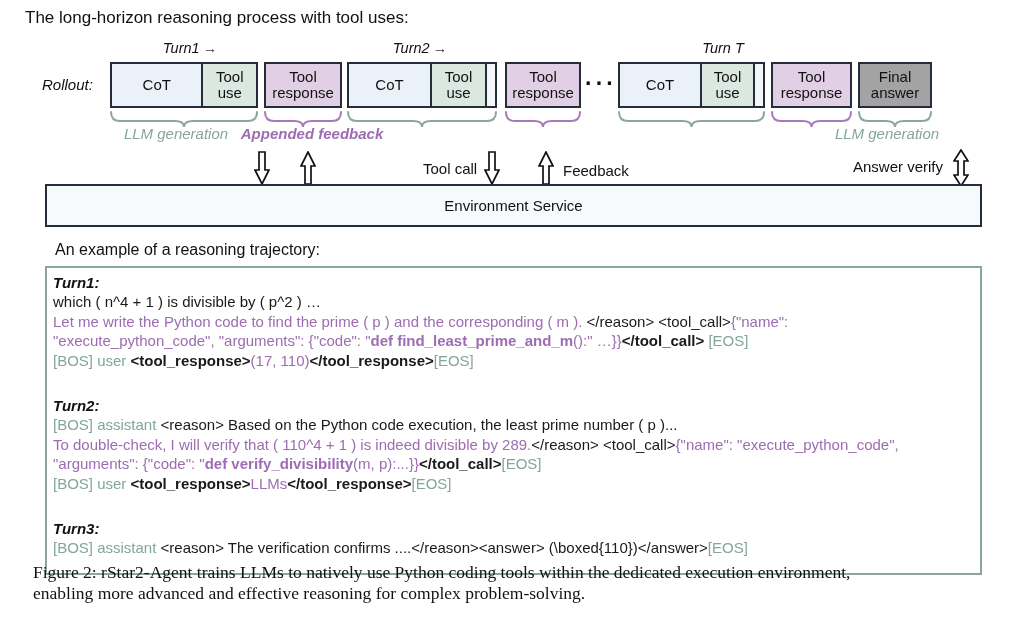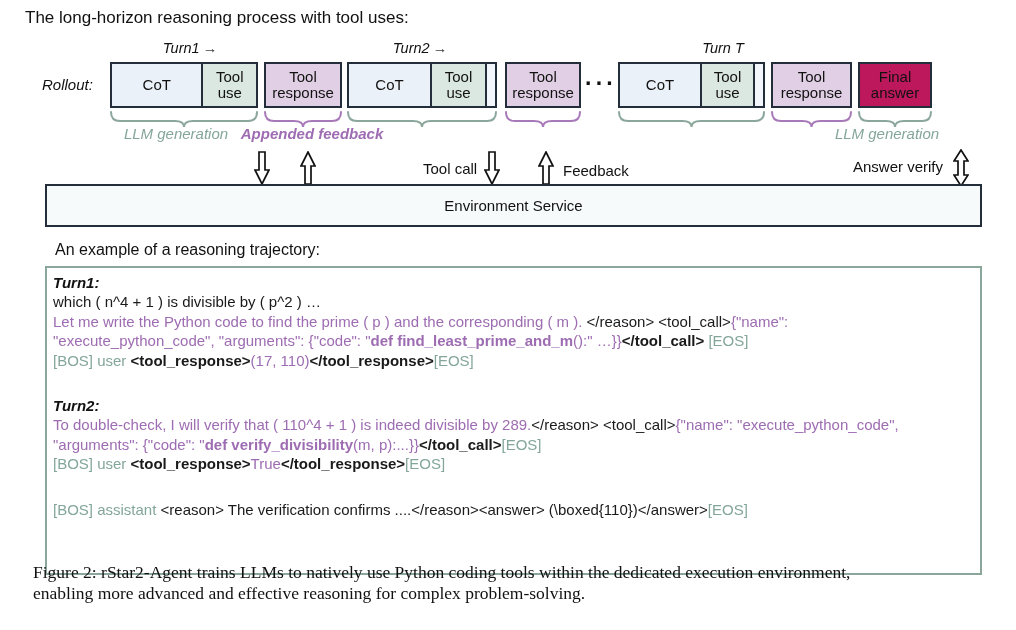--- a/index.html
+++ b/index.html
@@ -9,21 +9,21 @@
   .rollout-label{position:absolute;left:42px;top:76px;font-size:15px;font-style:italic;color:#111;}
   .turn-label{position:absolute;top:40px;transform:translateX(-50%);font-size:14.5px;font-style:italic;font-weight:500;white-space:nowrap;}
   .turn-label .arr{font-style:normal;color:#3c3c3c;margin-left:3px;font-weight:700;}
   .rbox{position:absolute;top:62px;height:46px;box-sizing:border-box;border:2.2px solid #232e3a;display:flex;align-items:stretch;}
   .rbox .cell{display:flex;align-items:center;justify-content:center;text-align:center;font-size:15px;line-height:1.08;box-sizing:border-box;}
   .rbox .cell + .cell{border-left:2px solid #232e3a;}
   .cell-cot{background:#ebf1f8;}
   .cell-tooluse{background:#dbe7e1;}
   .cell-sliver{background:#f3f7fb;}
   .box-resp{background:#e1d0e5;}
-  .box-final{background:#be185d;}
+  .box-final{background:#a3a3a3;}
   .single{display:flex;align-items:center;justify-content:center;text-align:center;font-size:15px;line-height:1.08;}
   .dots{position:absolute;top:70px;font-size:23px;font-weight:700;letter-spacing:3px;color:#111;}
   .brace{position:absolute;top:111px;height:18px;}
   .brace-label{position:absolute;top:125px;transform:translateX(-50%);font-size:15px;font-style:italic;white-space:nowrap;}
   .lbl-green{color:#84a69a;}
   .lbl-purple{color:#9e6cb2;}
   .conn-arrow{position:absolute;}
   .conn-label{position:absolute;font-size:15px;color:#111;white-space:nowrap;}
   .env-box{position:absolute;left:45px;top:184px;width:937px;height:43px;box-sizing:border-box;border:2.5px solid #232e3a;background:#f7fafa;display:flex;align-items:center;justify-content:center;font-size:15px;color:#111;}
   .example-heading{position:absolute;left:55px;top:241px;font-size:16px;color:#111;}
@@ -125,24 +125,26 @@
   <div class="example-heading">An example of a reasoning trajectory:</div>
 
   <div class="traj-box">
       <div class="traj-line"><span class="s-h">Turn1:</span></div>
       <div class="traj-line"><span class="s-k">which ( n^4 + 1 ) is divisible by ( p^2 ) …</span></div>
       <div class="traj-line"><span class="s-p">Let me write the Python code to find the prime ( p ) and the corresponding ( m ). </span><span class="s-k">&lt;/reason&gt; &lt;tool_call&gt;</span><span class="s-p">{"name":</span></div>
       <div class="traj-line"><span class="s-p">"execute_python_code", "arguments": {"code": "</span><span class="s-pb">def find_least_prime_and_m</span><span class="s-p">():" …}}</span><span class="s-kb">&lt;/tool_call&gt; </span><span class="s-g">[EOS]</span></div>
       <div class="traj-line"><span class="s-g">[BOS] user </span><span class="s-kb">&lt;tool_response&gt;</span><span class="s-p">(17, 110)</span><span class="s-kb">&lt;/tool_response&gt;</span><span class="s-g">[EOS]</span></div>
       <div class="traj-gap"></div>
       <div class="traj-line"><span class="s-h">Turn2:</span></div>
+      <div class="traj-line"><span class="s-g">[BOS] assistant </span><span class="s-k">&lt;reason&gt; Based on the Python code execution, the least prime number ( p )...</span></div>
       <div class="traj-line"><span class="s-p">To double-check, I will verify that ( 110^4 + 1 ) is indeed divisible by 289.</span><span class="s-k">&lt;/reason&gt; &lt;tool_call&gt;</span><span class="s-p">{"name": "execute_python_code",</span></div>
       <div class="traj-line"><span class="s-p">"arguments": {"code": "</span><span class="s-pb">def verify_divisibility</span><span class="s-p">(m, p):...}}</span><span class="s-kb">&lt;/tool_call&gt;</span><span class="s-g">[EOS]</span></div>
-      <div class="traj-line"><span class="s-g">[BOS] user </span><span class="s-kb">&lt;tool_response&gt;</span><span class="s-p">True</span><span class="s-kb">&lt;/tool_response&gt;</span><span class="s-g">[EOS]</span></div>
+      <div class="traj-line"><span class="s-g">[BOS] user </span><span class="s-kb">&lt;tool_response&gt;</span><span class="s-p">LLMs</span><span class="s-kb">&lt;/tool_response&gt;</span><span class="s-g">[EOS]</span></div>
       <div class="traj-gap"></div>
+      <div class="traj-line"><span class="s-h">Turn3:</span></div>
       <div class="traj-line"><span class="s-g">[BOS] assistant </span><span class="s-k">&lt;reason&gt; The verification confirms ....&lt;/reason&gt;&lt;answer&gt; (\boxed{110})&lt;/answer&gt;</span><span class="s-g">[EOS]</span></div>
     </div>
 
   <div class="caption">
     <div>Figure 2: rStar2-Agent trains LLMs to natively use Python coding tools within the dedicated execution environment,</div>
     <div>enabling more advanced and effective reasoning for complex problem-solving.</div>
   </div>
 </div>
 
 </body></html>

